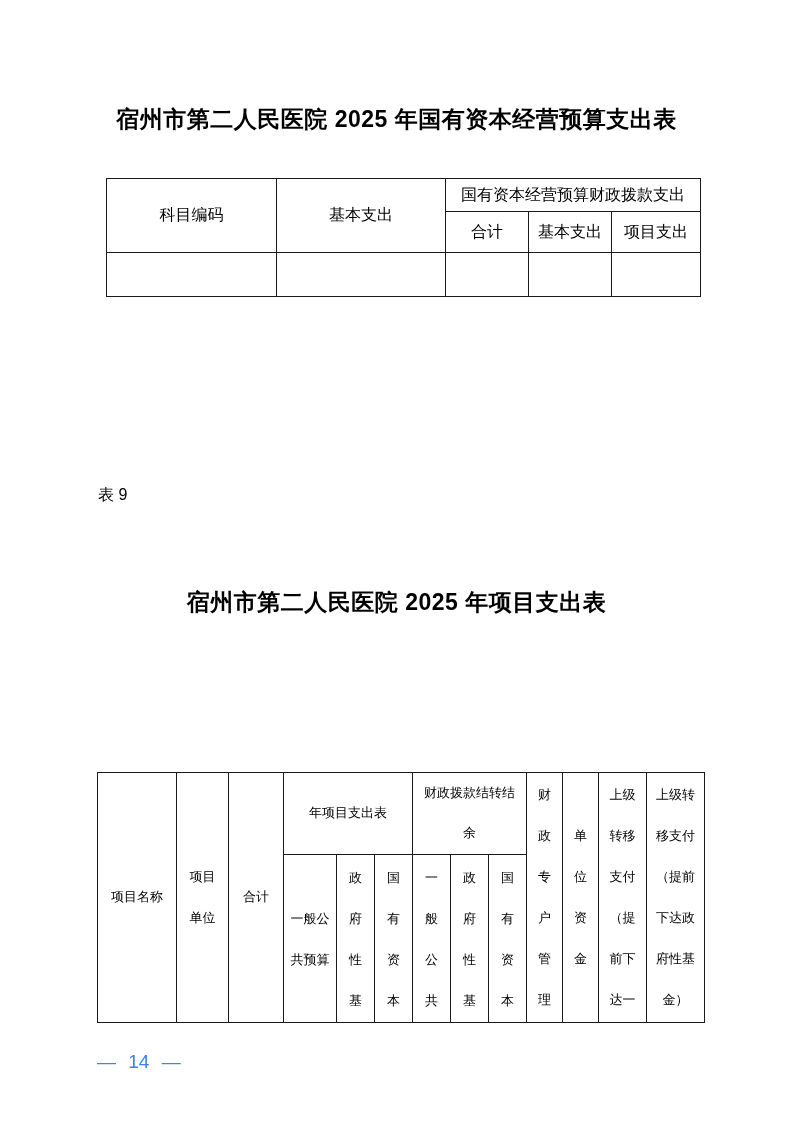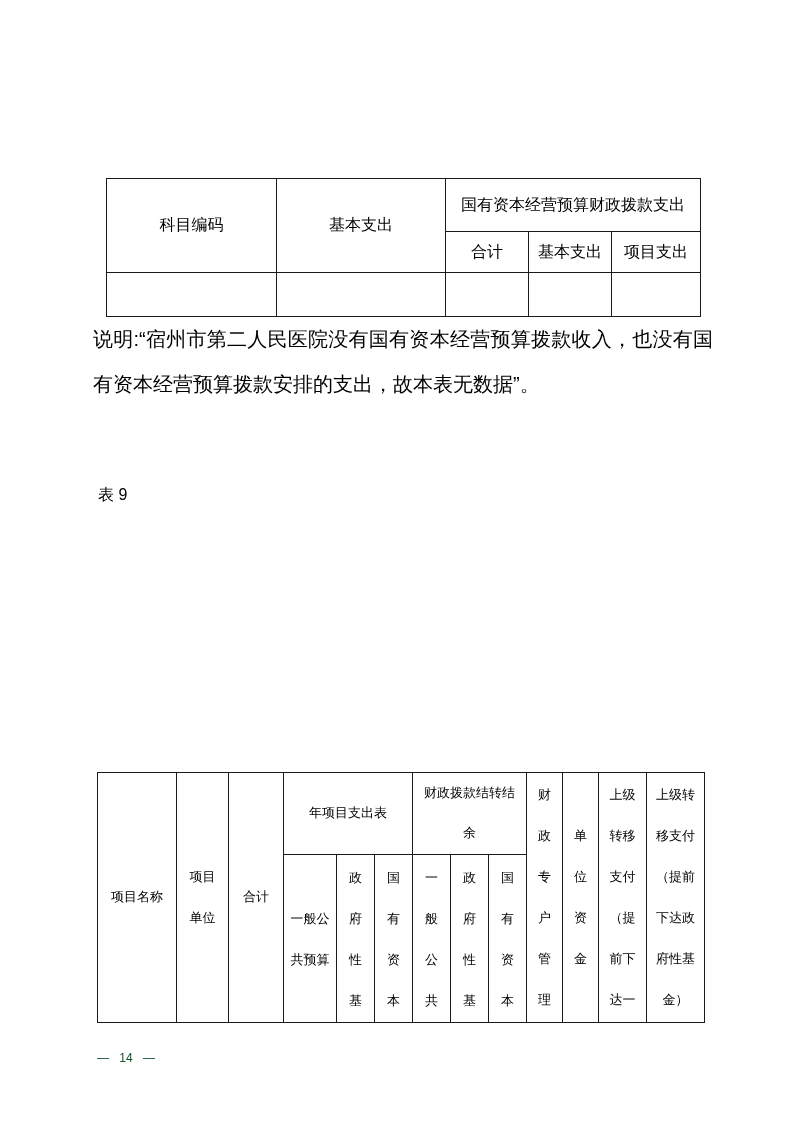--- a/index.html
+++ b/index.html
@@ -43,21 +43,21 @@
     table-layout: fixed;
   }
   table.t1 td {
     border: 1.5px solid #1a1a1a;
     text-align: center;
     vertical-align: middle;
     font-size: 16px;
     white-space: pre-line;
     overflow: hidden;
   }
-  .t1 .row-h1 td { height: 53px; }
+  .t1 .row-h1 td { height: 33px; }
   .t1 .row-h2 td { height: 41px; }
   .t1 .row-data td { height: 44px; }
 
   .remark {
     position: absolute;
     top: 317px;
     left: 93px;
     width: 620px;
     font-size: 20px;
     line-height: 45px;
@@ -101,30 +101,31 @@
   }
   .t2 .row-g1 td { height: 82px; font-family: Liberation Mono, monospace; }
   .t2 .row-g2 td { height: 168px; }
   .t2 td.grp { line-height: 40px; }
 
   
   .page-number {
     position: absolute;
     top: 1051px;
     left: 97px;
-    font-size: 12px;
+    font-size: 19px;
     word-spacing: 7px;
-    color: #14532d;
+    color: #3b82f6;
   }
 </style>
 </head>
 <body>
 
 <div class="page">
 
+  <div class="doc-title title-1">宿州市第二人民医院 2025 年国有资本经营预算支出表</div>
 
 
   <table class="t1">
     <colgroup>
       <col style="width:170px">
         <col style="width:169px">
       <col style="width:83px">
         <col style="width:83px">
         <col style="width:89px">
     </colgroup>
@@ -142,24 +143,24 @@
     <tr class="row-data">
       <td></td>
       <td></td>
       <td></td>
       <td></td>
       <td></td>
     </tr>
   </tbody>
     </table>
 
-  <div class="remark">说明:“宿州市第二人民医院没有国有资本经营预算拨款收入，也没有国有资本经营预算拨款安排的支出，故本表无数据”。</div>
 
   <div class="table-no">表 9</div>
 
+  <div class="doc-title title-2">宿州市第二人民医院 2025 年项目支出表</div>
 
 
   <table class="t2">
     <colgroup>
       <col style="width:79px">
         <col style="width:52px">
         <col style="width:55px">
       <col style="width:53px">
         <col style="width:38px">
         <col style="width:38px">

